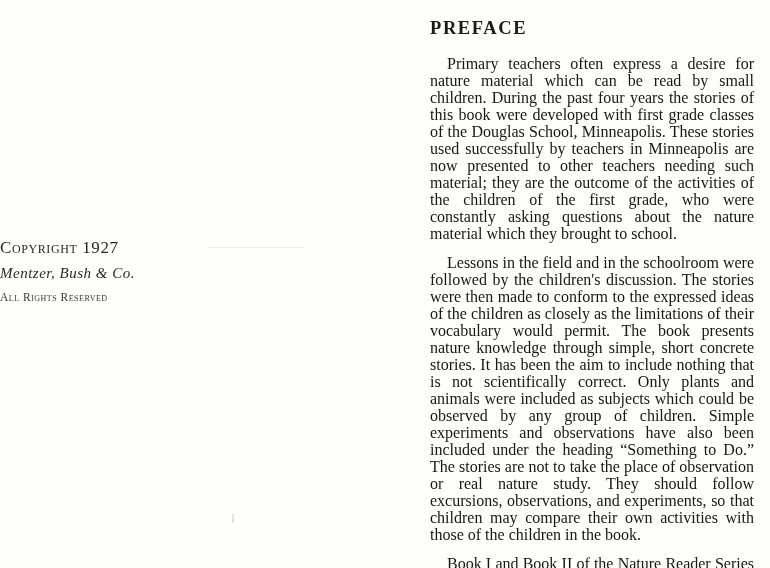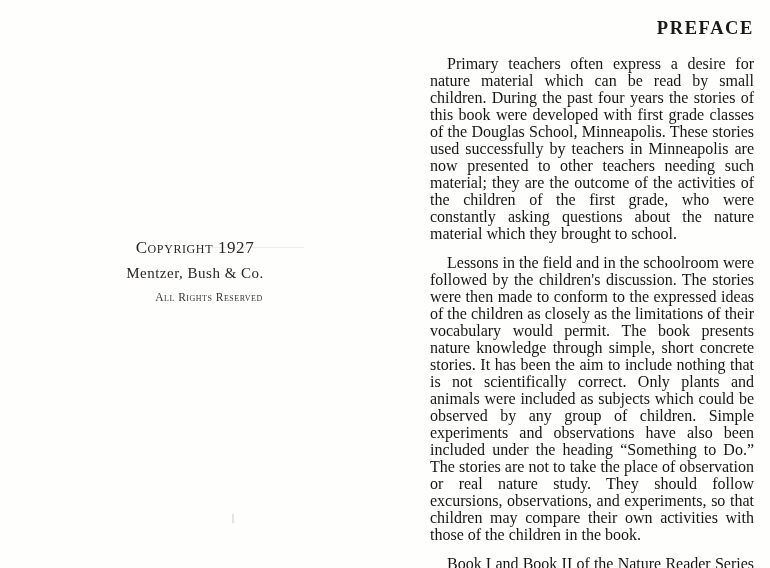--- a/index.html
+++ b/index.html
@@ -26,46 +26,45 @@
     left: 0;
     top: 0;
     width: 390px;
     height: 568px;
   }
   .copyright-block {
     position: absolute;
     left: 0;
     top: 238px;
     width: 390px;
-    text-align: center;
     color: #2a2724;
   }
   .copyright-line {
     font-size: 15.5px;
     letter-spacing: 0.4px;
     margin-bottom: 7px;
     white-space: nowrap;
   }
   .smallcaps {
     font-variant: small-caps;
     font-size: 17px;
     letter-spacing: 0.6px;
   }
   .publisher-line {
+    font-style: italic;
     font-size: 15px;
     letter-spacing: 0.5px;
     margin-bottom: 9px;
     white-space: nowrap;
   }
   .rights-line {
     font-variant: small-caps;
     font-size: 11.5px;
     letter-spacing: 0.5px;
     color: #3a3632;
-    padding-left: 28px;
   }
 
   
   .smudge {
     position: absolute;
     background: #e9e7e2;
     opacity: 0.75;
   }
   .smudge.s1 { left: 208px; top: 247px; width: 96px; height: 1px; background: #dedcd6; opacity:.5;}
   .smudge.s2 { left: 232px; top: 514px; width: 2px; height: 9px; background:#dcdad4; }
@@ -74,21 +73,21 @@
   .right-col {
     position: absolute;
     left: 430px;
     top: 18px;
     width: 324px;
   }
   .page-title {
     font-variant: small-caps;
     font-size: 18.5px;
     letter-spacing: 1.6px;
-    text-align: right;
+    text-align: left;
     margin: 0 0 16px 0;
     color: #1b1a18;
   }
   p.body-par {
     margin: 0 0 12px 0;
     font-size: 16px;
     line-height: 17.0px;
     text-align: justify;
     text-justify: inter-word;
     text-indent: 17px;

